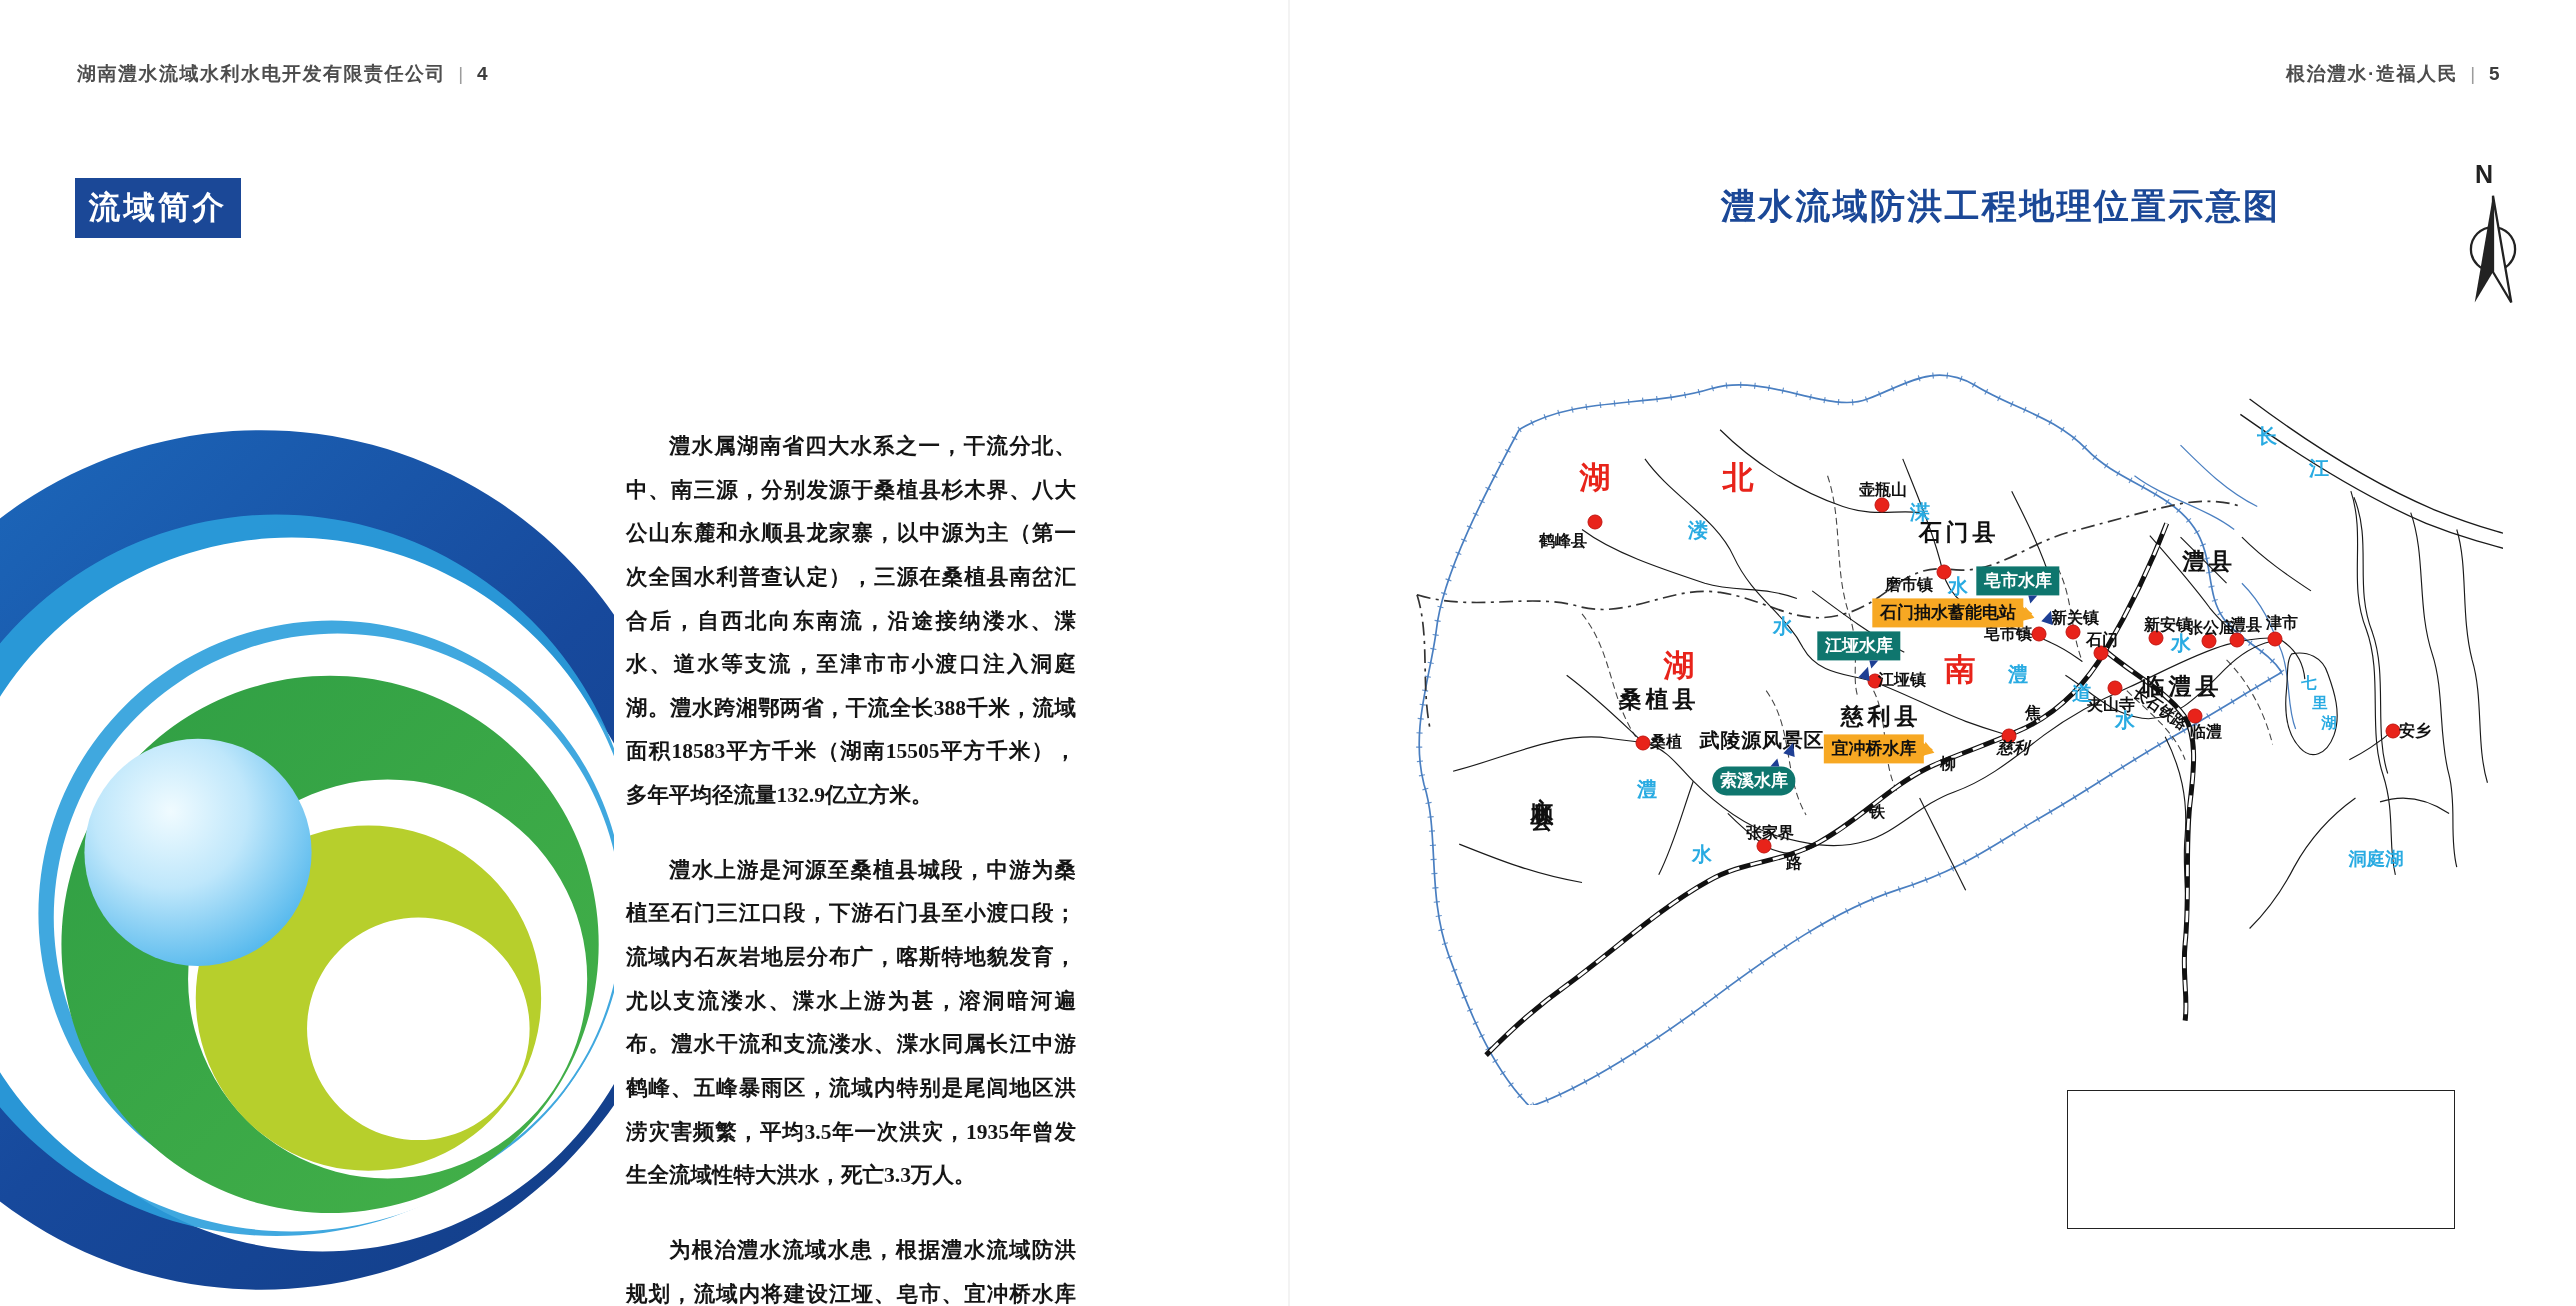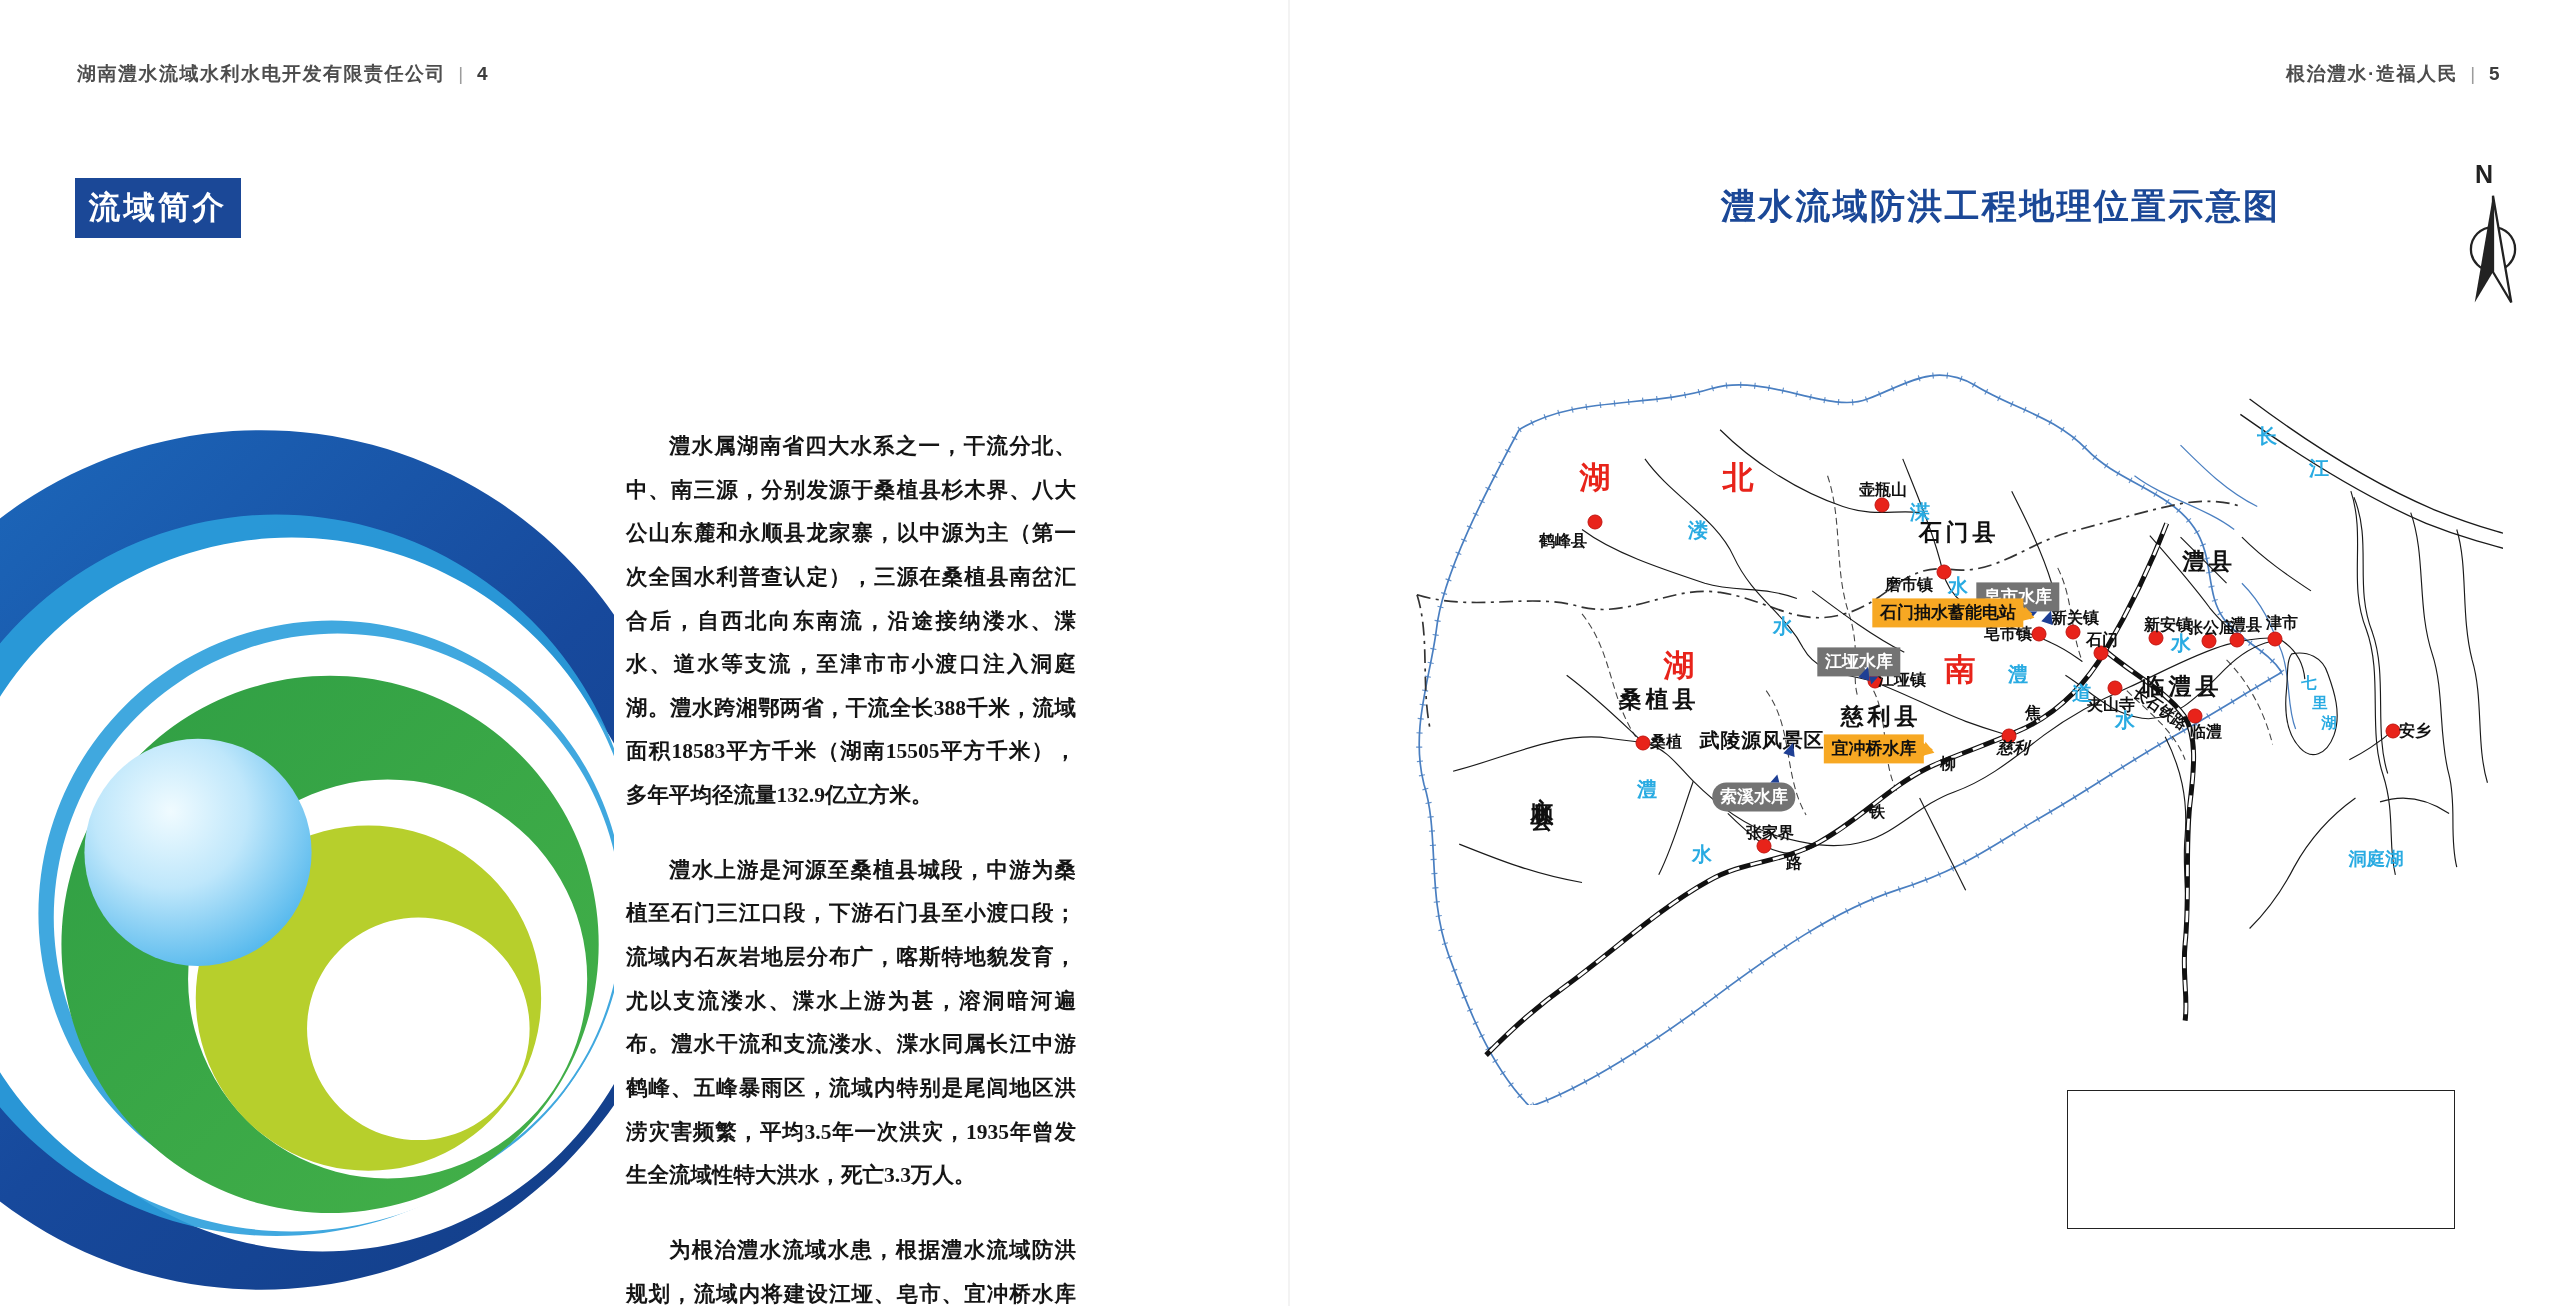--- a/index.html
+++ b/index.html
@@ -38,21 +38,21 @@
   .county-label{font-size:23px;color:#101010;letter-spacing:3.8px;}
   .county-label.small{font-size:20px;letter-spacing:0.8px;}
   .county-label.vert{writing-mode:vertical-rl;letter-spacing:6.1px;}
   .prov{font-size:31px;color:#e8231a;}
   .riv{color:#29abe2;font-size:20px;}
   .railc{font-size:16px;color:#101010;}
   .railrot{font-size:15.4px;color:#101010;}
 
   .box-blue,.box-orange{position:absolute;transform:translate(-50%,-50%);font-size:17px;font-weight:bold;
             padding:3.1px 7.7px;white-space:nowrap;}
-  .box-blue{background:#737373;color:#fff;margin-top:16px;}
+  .box-blue{background:#0f766e;color:#fff;}
   .box-orange{background:#f7a823;color:#101010;}
   .box-blue.down::after{content:'';position:absolute;left:62%;top:99%;border:8.4px solid transparent;
             border-top-color:#1e3f94;border-left-width:2.3px;border-right-width:7px;}
   .box-blue.up::after{content:'';position:absolute;left:70%;bottom:99%;border:8.4px solid transparent;
             border-bottom-color:#1e3f94;border-left-width:7px;border-right-width:2.3px;}
   .box-orange.right::after{content:'';position:absolute;left:99%;top:50%;transform:translateY(-50%);
             border:7.7px solid transparent;border-left:10.7px solid #f7a823;}
   .dam{position:absolute;width:0;height:0;border-left:6.1px solid transparent;border-right:6.1px solid transparent;}
   .dam.navy{border-bottom:13px solid #1e3f94;transform:translate(-50%,-50%) rotate(18deg);}
   .dam.orange{border-bottom:13px solid #f7a823;transform:translate(-50%,-50%) rotate(-14deg);}

